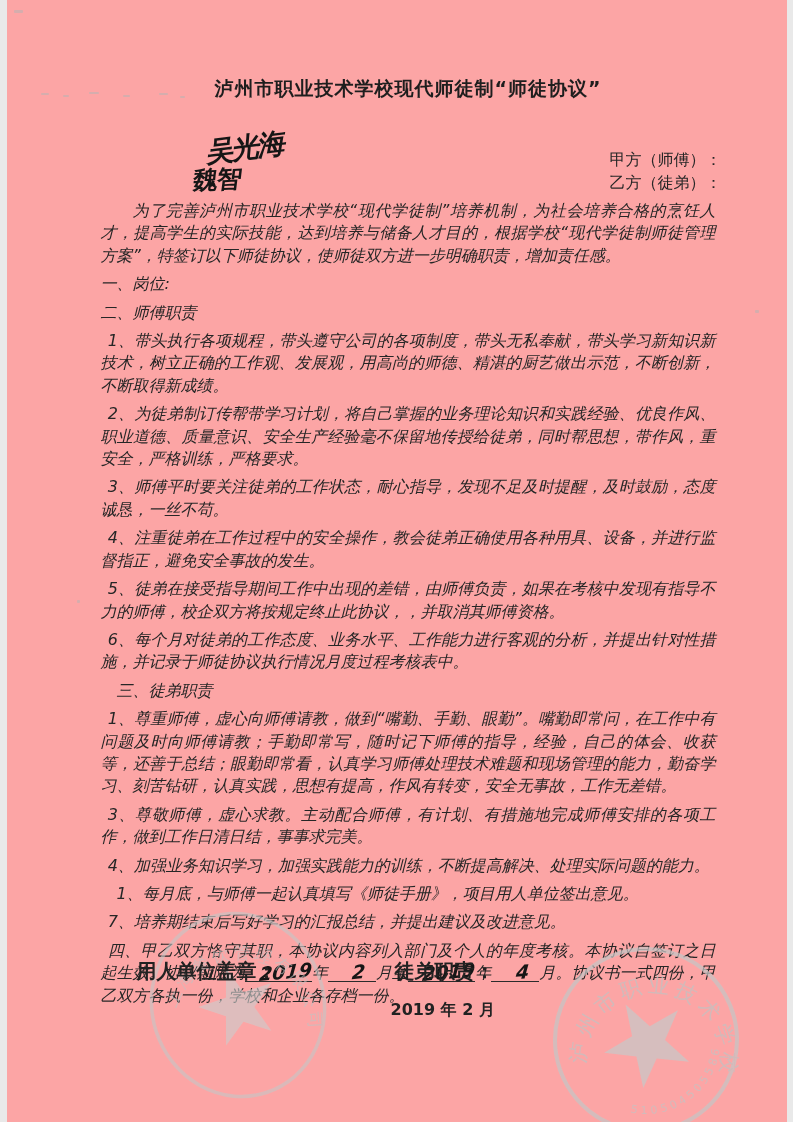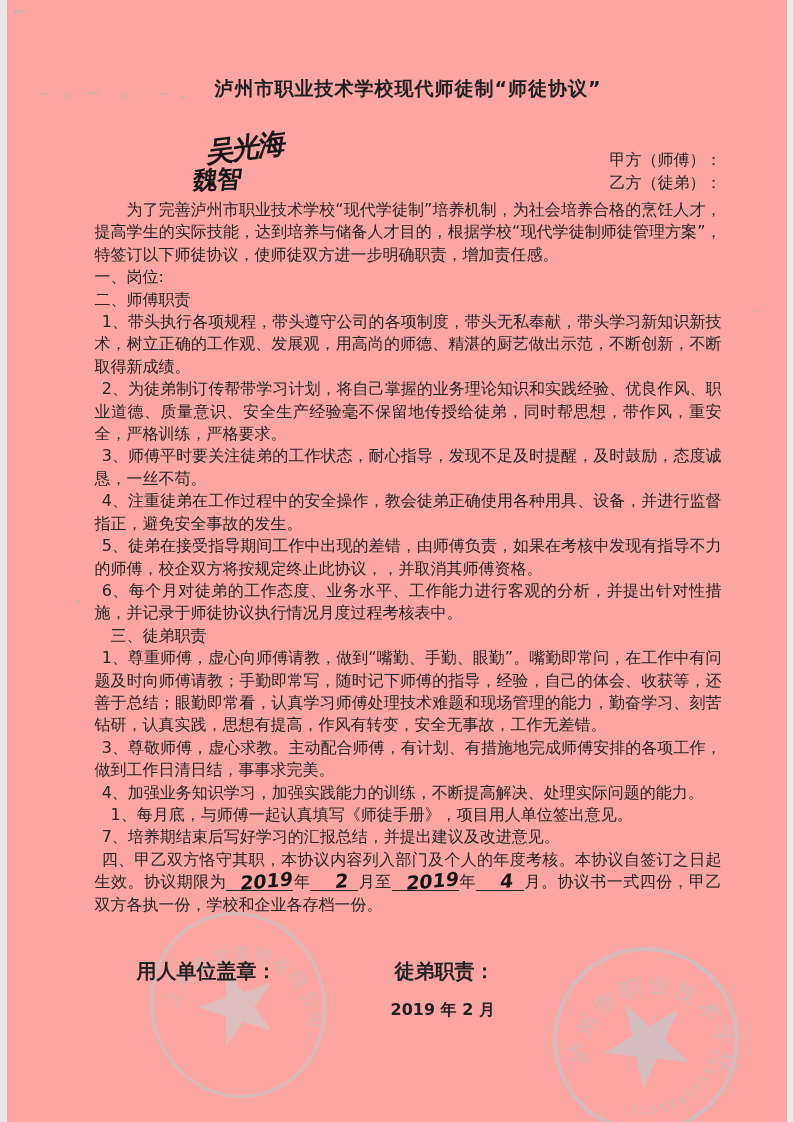--- a/index.html
+++ b/index.html
@@ -48,21 +48,21 @@
     transform:rotate(-3deg) skewX(-10deg);
     letter-spacing:-1px;
   }
   .body-text{
     margin-top:5px;
     font-size:16px;
     line-height:22.4px;
     text-align:justify;
     word-break:break-all;
   }
-  .body-text p{margin:0;}
+  .body-text p{margin:6px;font-style:italic;}
   .ind2{text-indent:2em;}
   .ind1{text-indent:1em;}
   .indh{text-indent:0.45em;}
   .blank{
     display:inline-block;
     border-bottom:1.6px solid #2b2b2b;
     text-align:center;
     vertical-align:baseline;
     line-height:1;
   }

